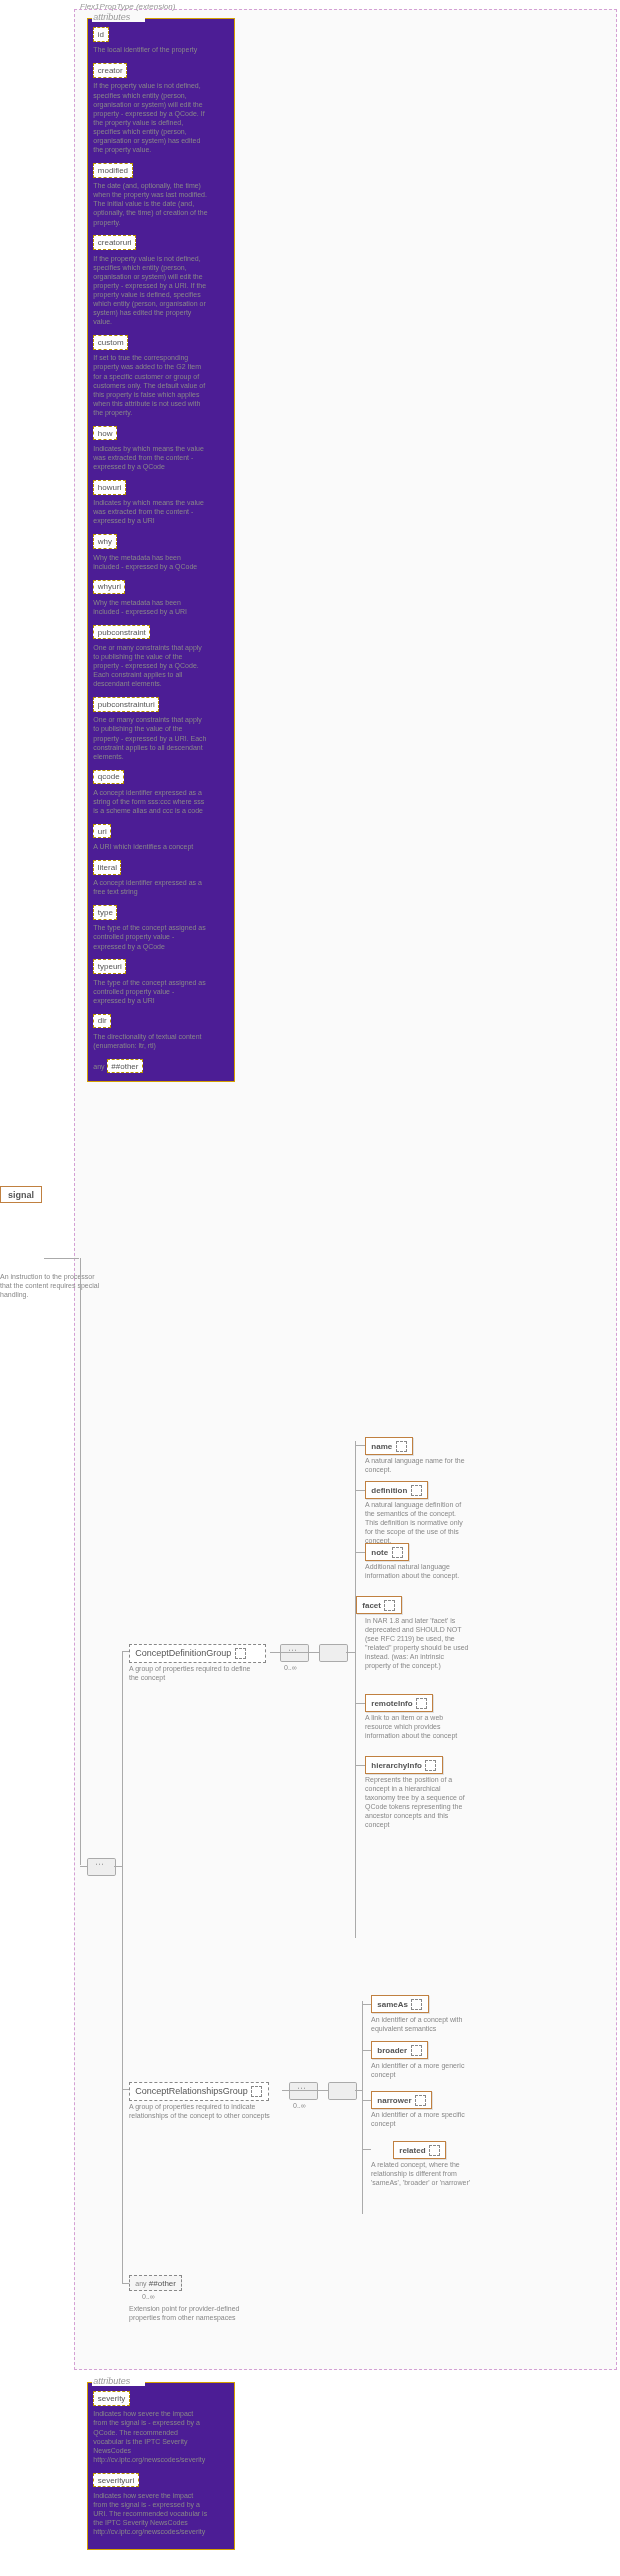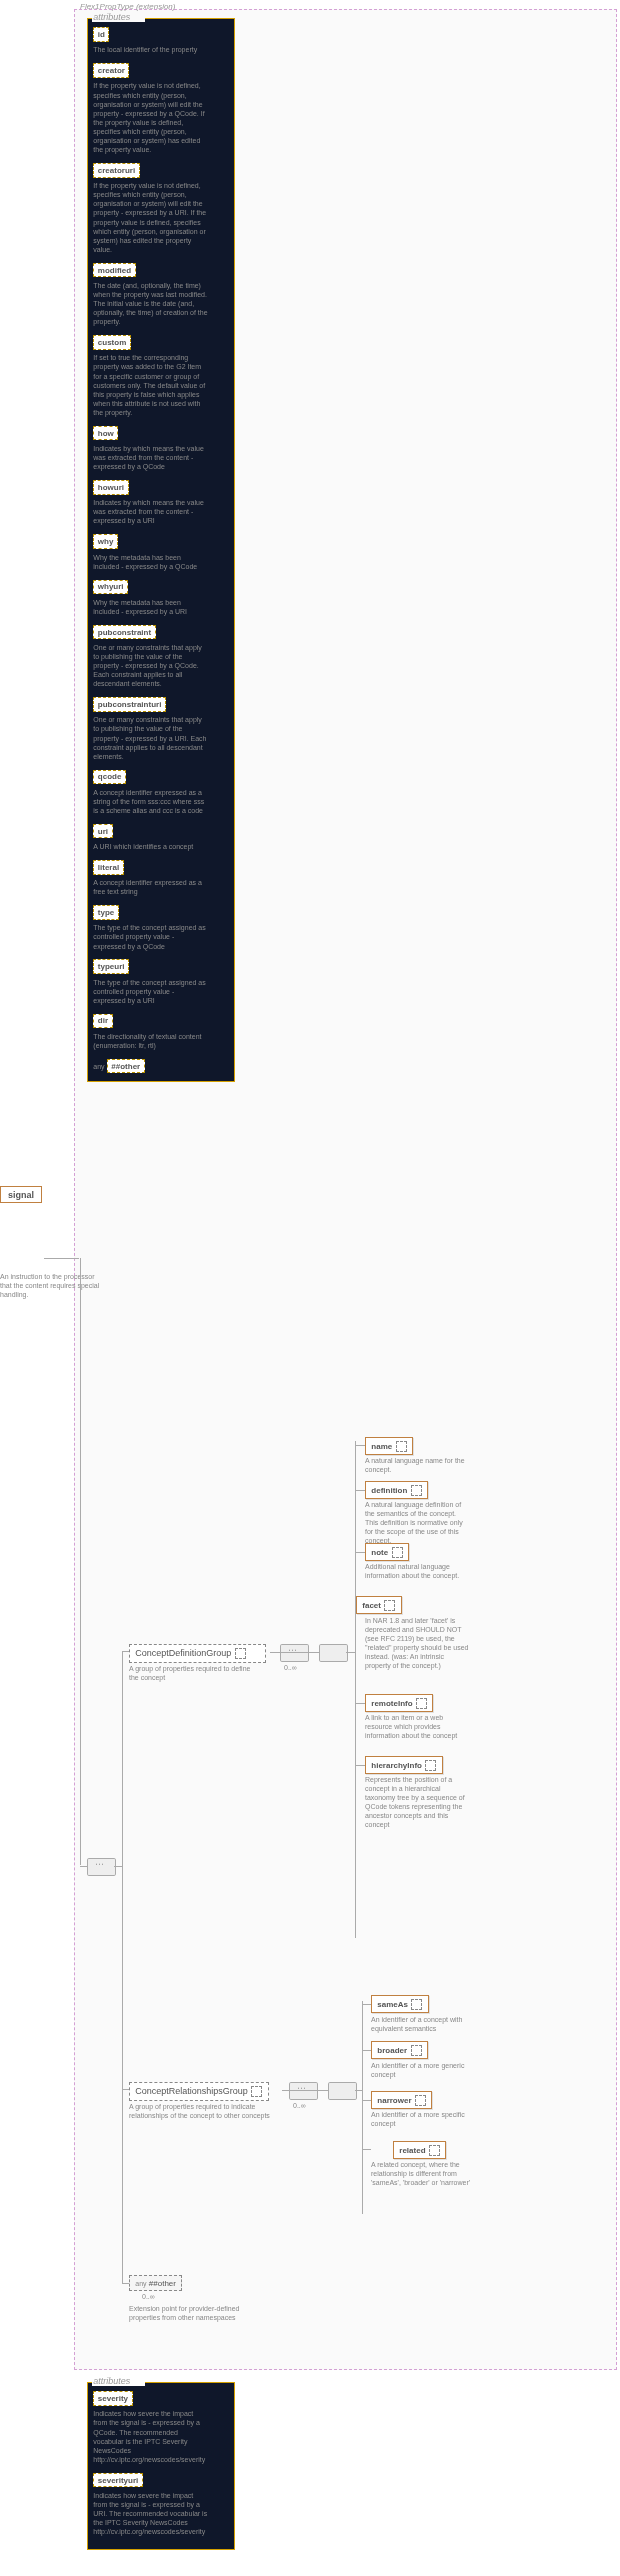--- a/index.html
+++ b/index.html
@@ -1,21 +1,21 @@
 <!DOCTYPE html>
 <html style="font-size:14px"><head>
 <meta charset="utf-8">
 <style>
 body{margin:0;font-family:Verdana,Arial,sans-serif;font-size:8px;color:#666;background:#fff;width:621px}
 .diagram{position:relative;width:493px;height:2576px}
 .ext-box{position:absolute;border:0.9px dashed #d4a0d4;background:#fafafa}
 .ext-label{position:absolute;font-size:8px;color:#999;font-style:italic}
-.attr-box{position:absolute;border:0.9px solid #d4a000;background:#0f172a;padding:5.3px}
+.attr-box{position:absolute;border:0.9px solid #d4a000;background:#4c1d95;padding:5.3px}
 .attr-title{font-style:italic;font-size:9px;color:#999;margin-bottom:3.5px}
-.attr-item{margin:1.8px 0;padding:1.8px 3.5px;border:0.9px dashed #b89000;background:#fff;display:inline-block;font-weight:bold;font-size:8px;color:#555}
+.attr-item{margin:1.8px 0;padding:1.8px 3.5px;border:0.9px dashed #b89000;background:#fff;display:inline-block;font-weight:normal;font-size:8px;color:#555}
 .attr-desc{font-size:7px;color:#888;line-height:1.3;margin:1.8px 0 7px 0;max-width:115px}
 .sig-el{position:absolute;border:0.9px solid #c08040;background:#fff;padding:2.7px 7px;font-weight:bold;font-size:9px;color:#555}
 .sig-desc{position:absolute;font-size:7px;color:#888;max-width:106px;line-height:1.3}
 .group-el{position:absolute;border:0.9px dashed #888;background:#fff;padding:2.7px 5.3px;font-size:9px;color:#555;min-width:124px}
 .group-icon{display:inline-block;width:9px;height:9px;border:0.9px dashed #888;margin-left:3.5px;vertical-align:middle}
 .child-el{position:absolute;border:0.9px solid #c08040;background:#fff;padding:2.7px 5.3px;font-size:8px;font-weight:bold;color:#555;box-shadow:0.9px 0.9px 0 #ddd}
 .child-desc{position:absolute;font-size:7px;color:#888;max-width:106px;line-height:1.3}
 .any-el{position:absolute;border:0.9px dashed #888;background:#f5f5f5;padding:2.7px 5.3px;font-size:8px;color:#555}
 .seq-box{position:absolute;width:27px;height:16px;border:0.9px solid #aaa;background:#eee;border-radius:1.8px}
 .seq-box:before{content:"⋯";position:absolute;left:7px;top:0;color:#888;font-size:9px}
@@ -35,22 +35,22 @@
   <div class="sig-el" style="left:0;top:1186px"><span>signal</span></div>
   <div class="sig-desc" style="left:0;top:1272px">An instruction to the processor that the content requires special handling.</div>
 
   <div class="hline" style="left:44px;top:1258px;width:35px"></div>
 
   <div class="attr-box" style="left:87px;top:18px;width:135px">
     <div class="attr-title" style="margin-top:-12.4px;margin-left:-1.8px;background:#fafafa;width:50px;padding:0 1.8px">attributes</div>
     <div id="attrs1">
         <div><span class="attr-item">id</span><div class="attr-desc">The local identifier of the property</div></div>
         <div><span class="attr-item">creator</span><div class="attr-desc">If the property value is not defined, specifies which entity (person, organisation or system) will edit the property - expressed by a QCode. If the property value is defined, specifies which entity (person, organisation or system) has edited the property value.</div></div>
+        <div><span class="attr-item">modified</span><div class="attr-desc">The date (and, optionally, the time) when the property was last modified. The initial value is the date (and, optionally, the time) of creation of the property.</div></div>
         <div><span class="attr-item">creatoruri</span><div class="attr-desc">If the property value is not defined, specifies which entity (person, organisation or system) will edit the property - expressed by a URI. If the property value is defined, specifies which entity (person, organisation or system) has edited the property value.</div></div>
-        <div><span class="attr-item">modified</span><div class="attr-desc">The date (and, optionally, the time) when the property was last modified. The initial value is the date (and, optionally, the time) of creation of the property.</div></div>
         <div><span class="attr-item">custom</span><div class="attr-desc">If set to true the corresponding property was added to the G2 Item for a specific customer or group of customers only. The default value of this property is false which applies when this attribute is not used with the property.</div></div>
         <div><span class="attr-item">how</span><div class="attr-desc">Indicates by which means the value was extracted from the content - expressed by a QCode</div></div>
         <div><span class="attr-item">howuri</span><div class="attr-desc">Indicates by which means the value was extracted from the content - expressed by a URI</div></div>
         <div><span class="attr-item">why</span><div class="attr-desc">Why the metadata has been included - expressed by a QCode</div></div>
         <div><span class="attr-item">whyuri</span><div class="attr-desc">Why the metadata has been included - expressed by a URI</div></div>
         <div><span class="attr-item">pubconstraint</span><div class="attr-desc">One or many constraints that apply to publishing the value of the property - expressed by a QCode. Each constraint applies to all descendant elements.</div></div>
         <div><span class="attr-item">pubconstrainturi</span><div class="attr-desc">One or many constraints that apply to publishing the value of the property - expressed by a URI. Each constraint applies to all descendant elements.</div></div>
         <div><span class="attr-item">qcode</span><div class="attr-desc">A concept identifier expressed as a string of the form sss:ccc where sss is a scheme alias and ccc is a code</div></div>
         <div><span class="attr-item">uri</span><div class="attr-desc">A URI which identifies a concept</div></div>
         <div><span class="attr-item">literal</span><div class="attr-desc">A concept identifier expressed as a free text string</div></div>

